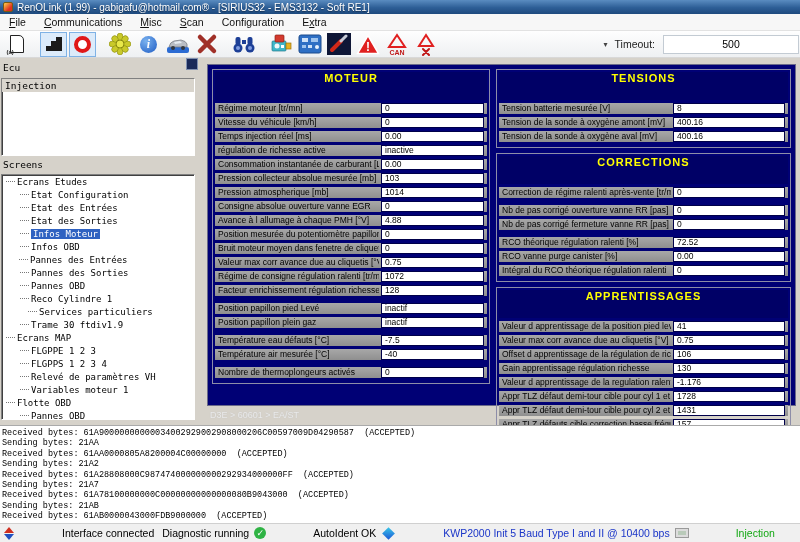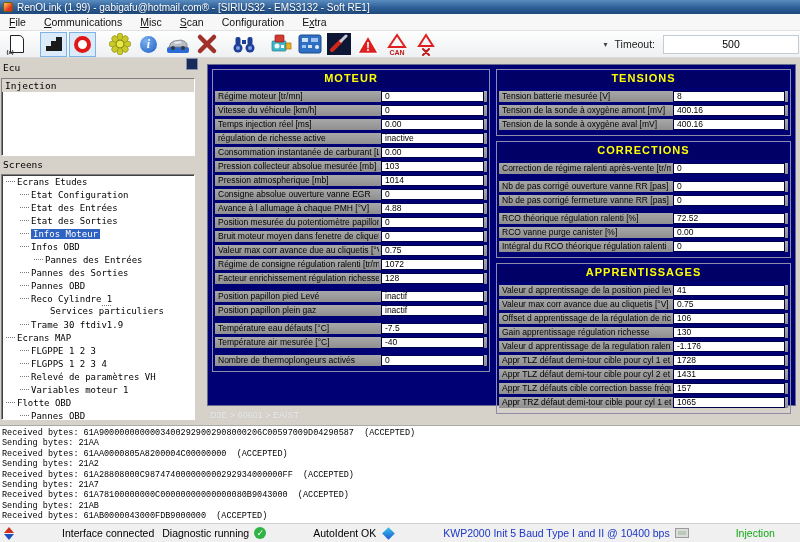--- a/index.html
+++ b/index.html
@@ -59,21 +59,21 @@
   .titem.sel .tlabel{background:#2f62c1;color:#fff;padding:0 2px;}
 
   
   .main{position:absolute;left:200px;top:0;width:600px;height:367px;}
   .pin{position:absolute;left:-14px;top:0;width:12px;height:12px;background:#1a2a5a;border:1px solid #8090b0;}
   .navy{position:absolute;left:7px;top:6px;width:589px;height:342px;background:#000075;
     border:1px solid #6a6a8a;display:flex;padding:4px 4px 0 4px;}
   .pcol{width:278px;}
   .pcol.right{width:295px;margin-left:6px;}
   .section{border:1px solid #8d8da8;margin-bottom:5px;padding:2px;}
-  .shdr{height:16px;line-height:13px;text-align:center;color:#ffff00;font-weight:bold;
+  .shdr{height:28px;line-height:13px;text-align:center;color:#ffff00;font-weight:bold;
     font-size:11px;letter-spacing:1px;background:#000066;margin-bottom:3px;}
   .prow{position:relative;height:11px;background:linear-gradient(#a8a8a8,#8f8f8f);margin-bottom:3px;}
   .prow.gap{margin-top:7px;}
   .plabel{font-size:8.5px;line-height:11px;padding-left:3px;color:#000;display:block;
     white-space:nowrap;overflow:hidden;margin-right:108px;}
   .pvalue{position:absolute;right:3px;top:0;width:103px;height:11px;background:#fff;
     border:1px solid #00004a;font-size:8.5px;line-height:9px;padding-left:3px;color:#000;white-space:nowrap;overflow:hidden;}
   .pcol.right .pvalue{width:112px;}
   .pcol.right .plabel{margin-right:117px;}
   .pfooter{position:absolute;left:10px;top:352px;font-size:9px;color:#ebebeb;
@@ -249,37 +249,37 @@
           <span class="tlabel">Etat des Sorties</span>
         </div>
         <div class="titem sel" style="padding-left: 18px;">
           <span class="tguide"></span>
           <span class="tlabel">Infos Moteur</span>
         </div>
         <div class="titem" style="padding-left: 18px;">
           <span class="tguide"></span>
           <span class="tlabel">Infos OBD</span>
         </div>
-        <div class="titem" style="padding-left: 32px;">
+        <div class="titem" style="padding-left: 17px;">
           <span class="tguide"></span>
           <span class="tlabel">Pannes des Entrées</span>
         </div>
         <div class="titem" style="padding-left: 18px;">
           <span class="tguide"></span>
           <span class="tlabel">Pannes des Sorties</span>
         </div>
         <div class="titem" style="padding-left: 18px;">
           <span class="tguide"></span>
           <span class="tlabel">Pannes OBD</span>
         </div>
         <div class="titem" style="padding-left: 18px;">
           <span class="tguide"></span>
           <span class="tlabel">Reco Cylindre 1</span>
         </div>
-        <div class="titem" style="padding-left: 18px; flex-direction: column;">
+        <div class="titem" style="padding-left: 26px;">
           <span class="tguide"></span>
           <span class="tlabel">Services particuliers</span>
         </div>
         <div class="titem" style="padding-left: 18px;">
           <span class="tguide"></span>
           <span class="tlabel">Trame 30 ftdiv1.9</span>
         </div>
         <div class="titem" style="padding-left: 4px;">
           <span class="tguide"></span>
           <span class="tlabel">Ecrans MAP</span>

